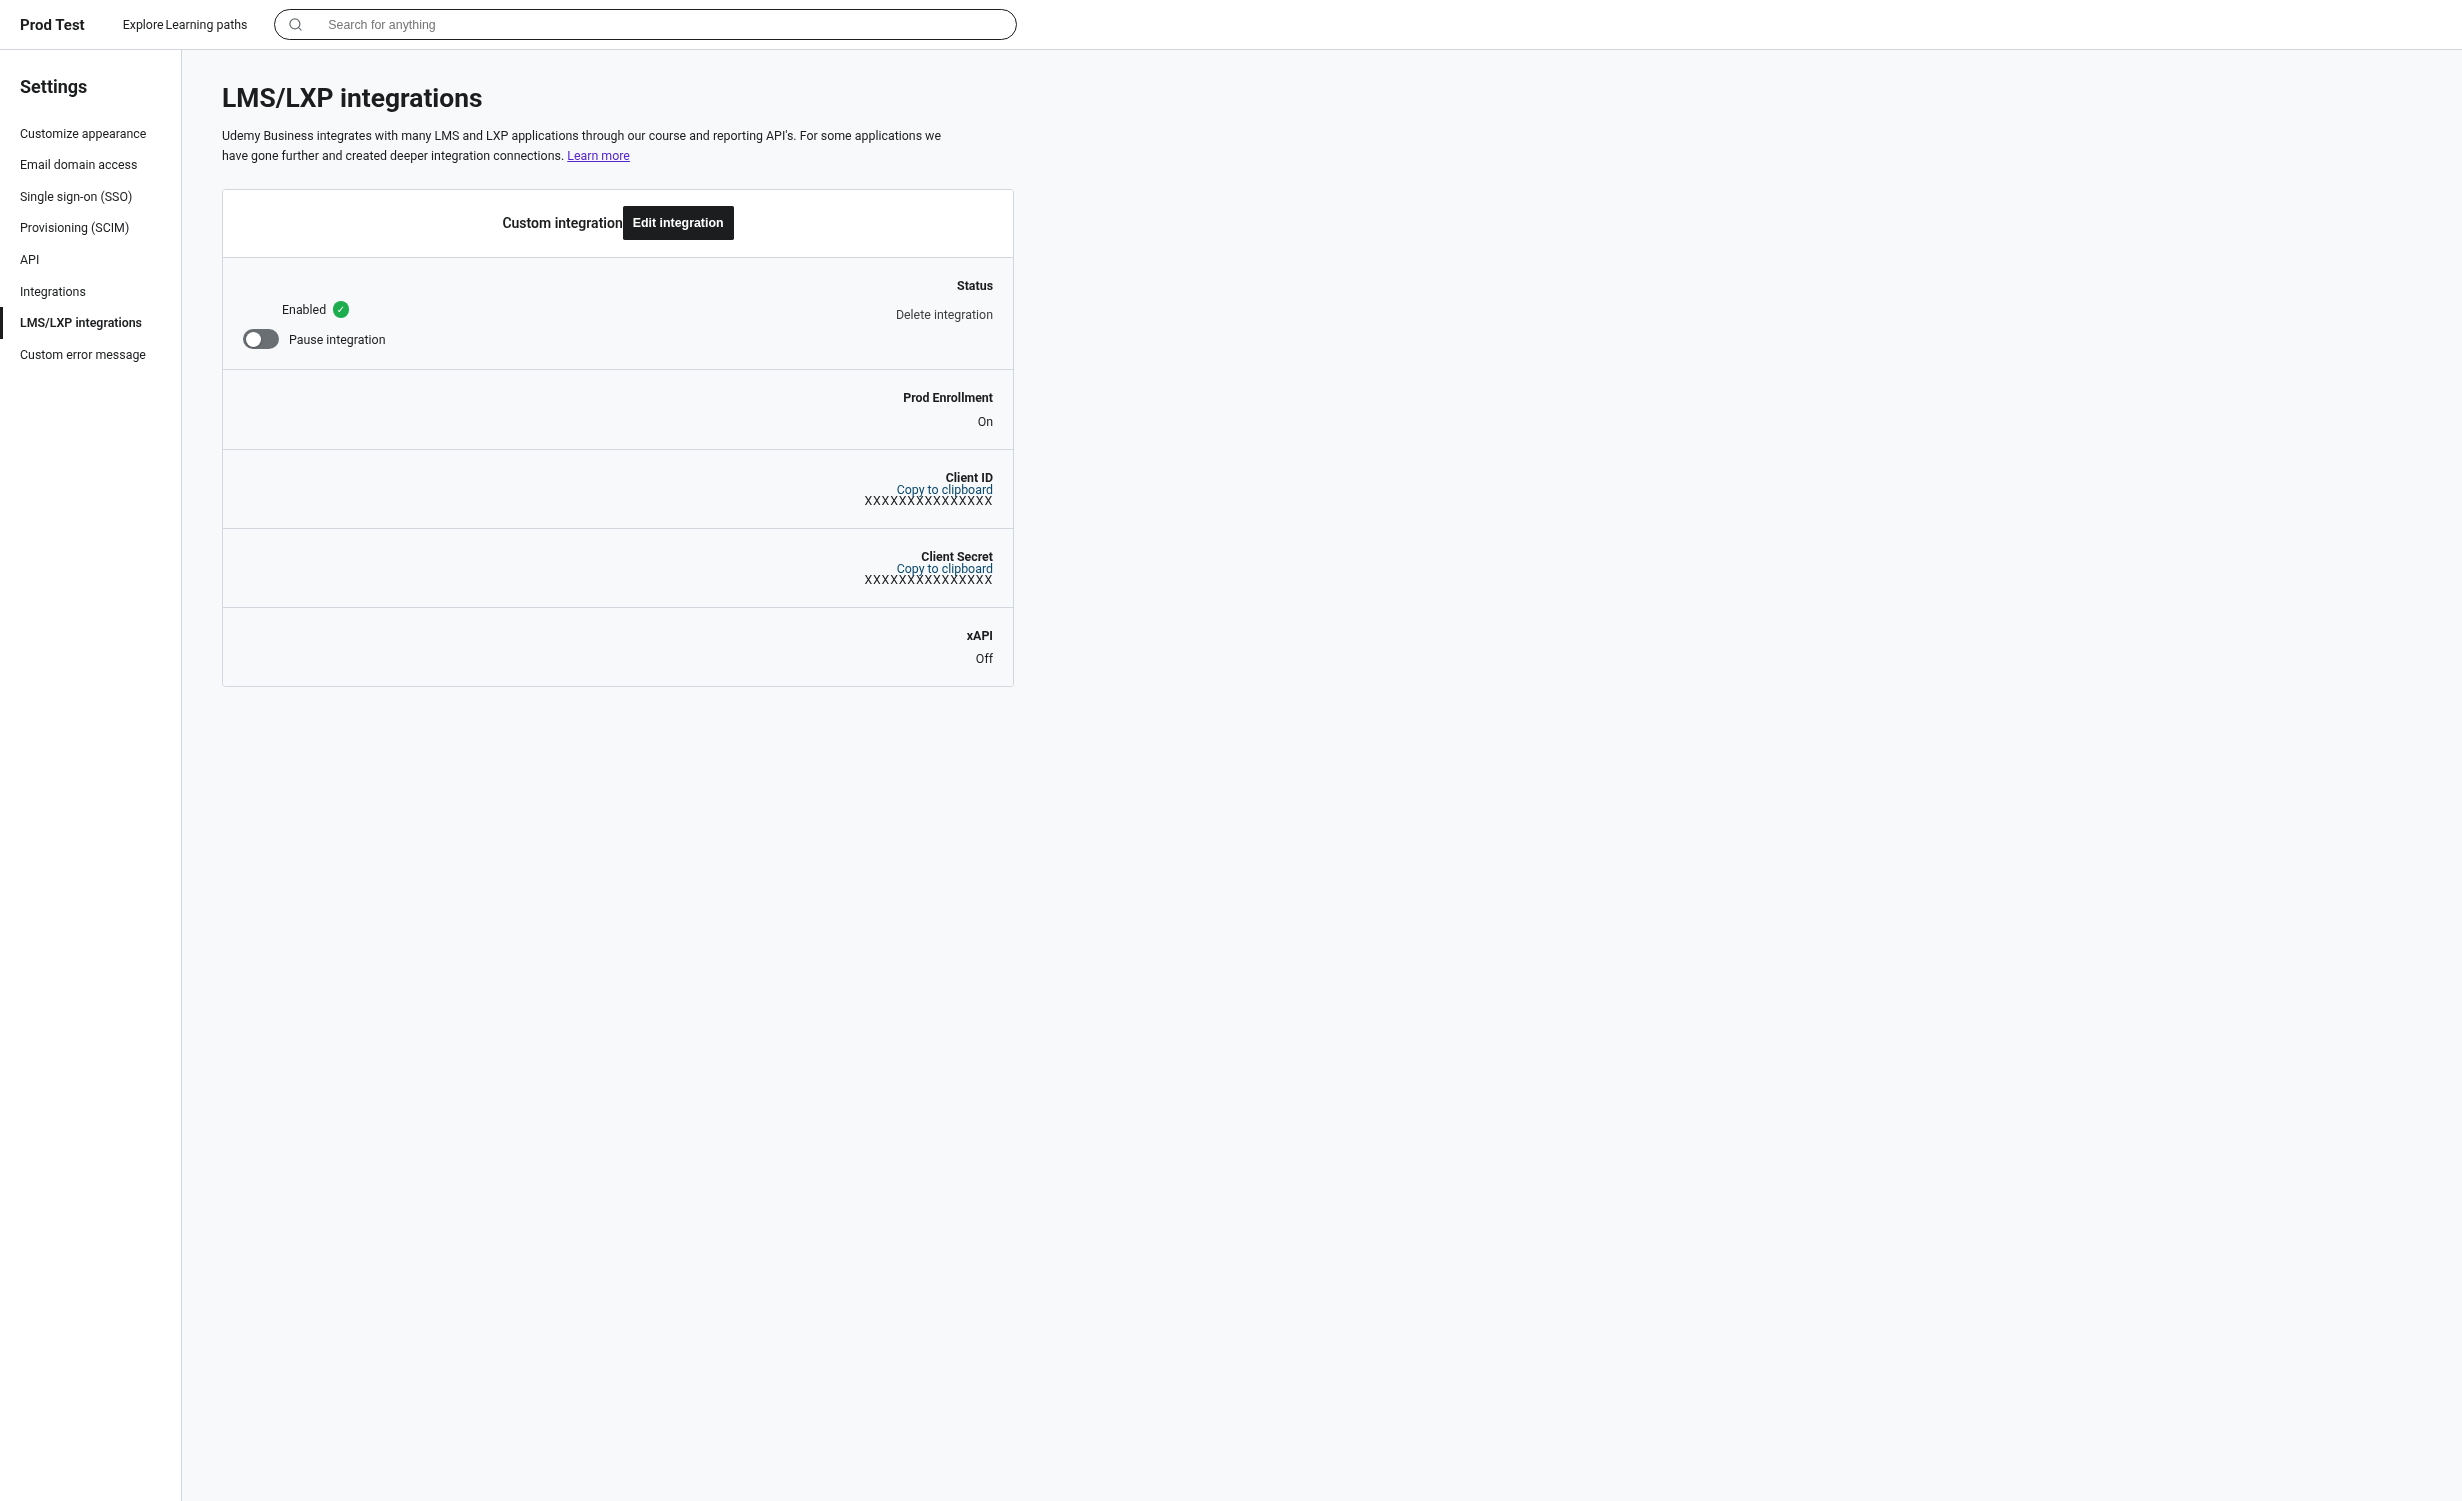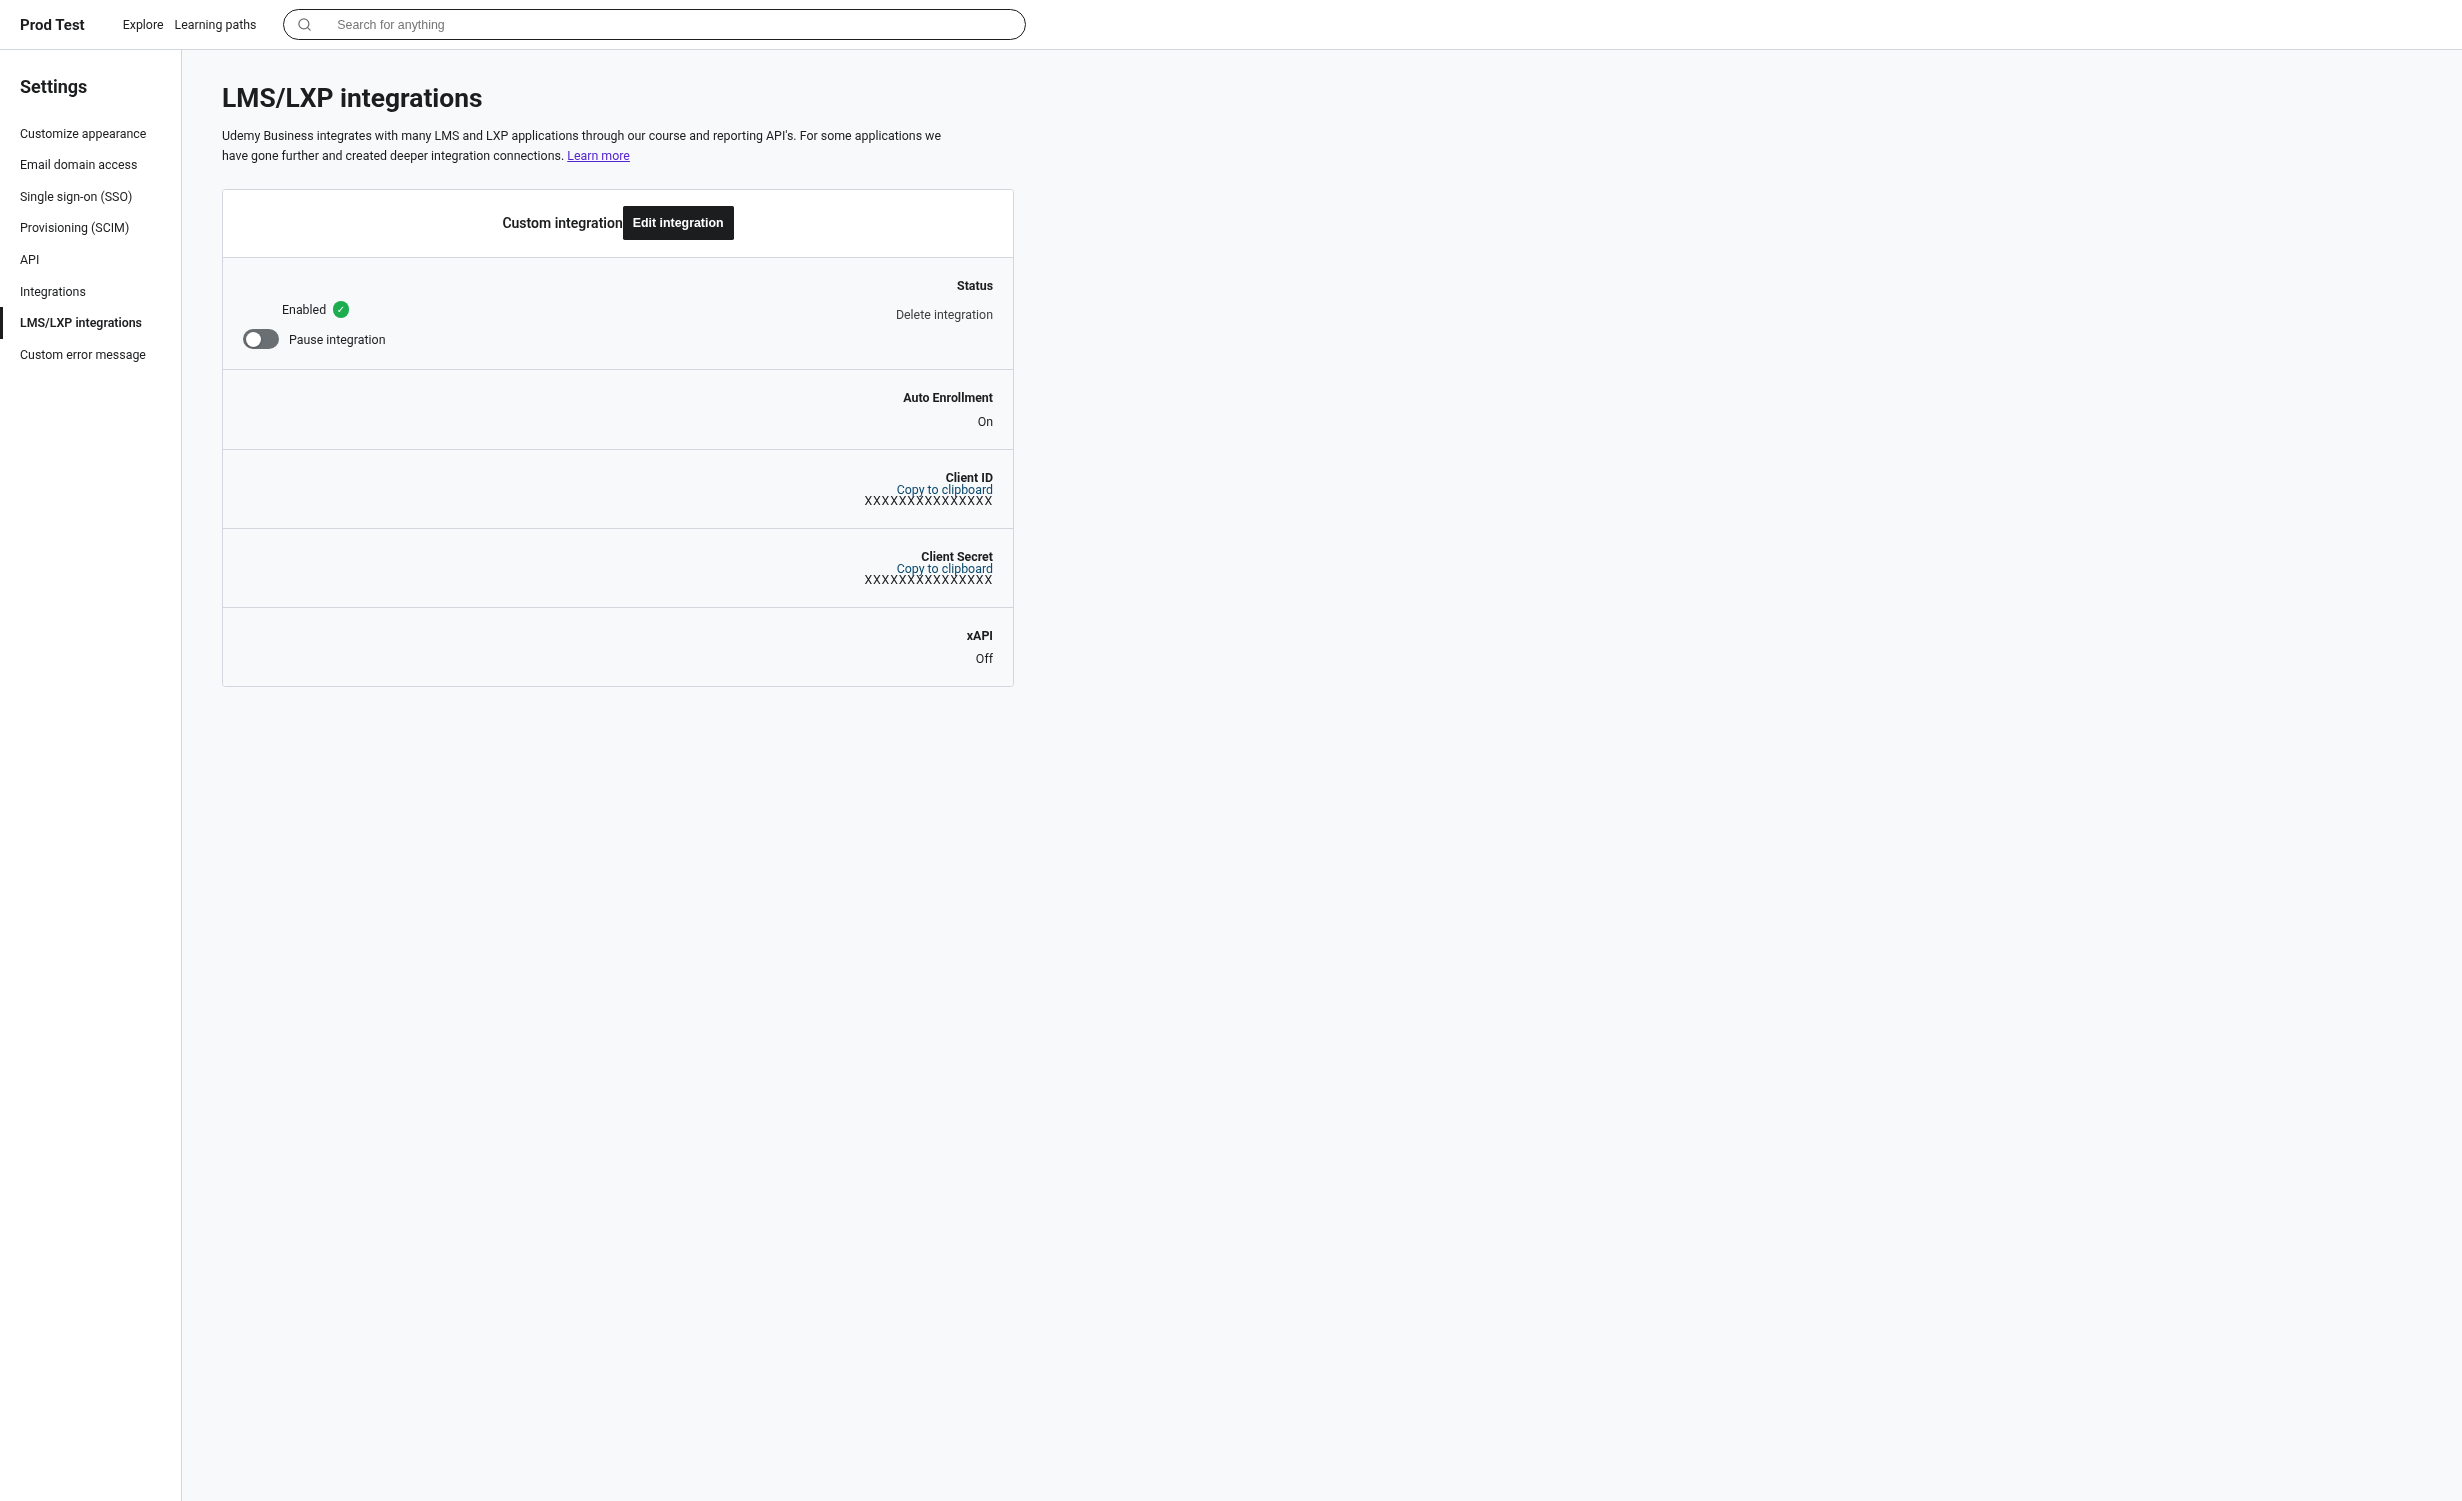--- a/index.html
+++ b/index.html
@@ -28,21 +28,21 @@
 
     .nav-brand {
       font-weight: 700;
       font-size: 15px;
       color: #1c1d1f;
       white-space: nowrap;
     }
 
     .nav-links {
       display: flex;
-      gap: 11px;
+      gap: 2px;
       padding-left: 18px;
     }
 
     .nav-link {
       font-size: 12.4px;
       color: #1c1d1f;
       cursor: pointer;
       text-decoration: none;
     }
 
@@ -364,21 +364,21 @@
             <div class="toggle">
               <div class="toggle-track"></div>
               <div class="toggle-thumb"></div>
             </div>
             <span class="pause-label">Pause integration</span>
           </div>
           <a class="delete-link">Delete integration</a>
         </div>
 
         <div class="card-section">
-          <div class="section-label">Auto Enrollment</div>
+          <div class="section-label">Prod Enrollment</div>
           <div class="section-value">On</div>
         </div>
 
         <div class="card-section">
           <div class="section-label">Client ID</div>
           <div class="masked-value">XXXXXXXXXXXXXXX</div>
           <a class="copy-link">Copy to clipboard</a>
         </div>
 
         <div class="card-section">

